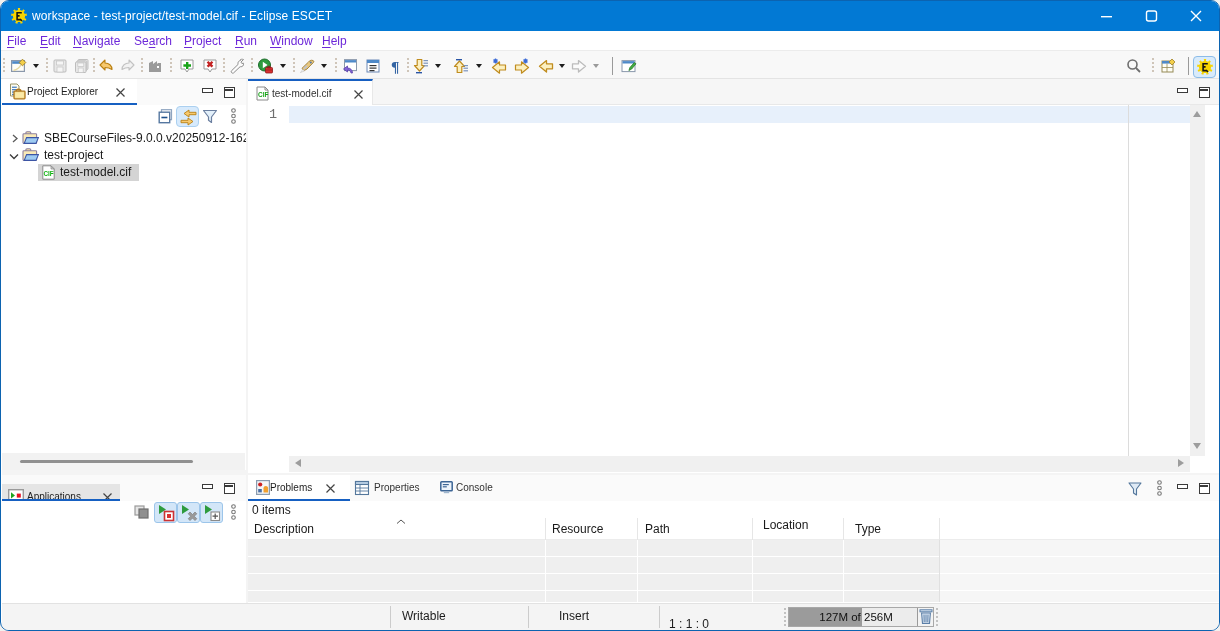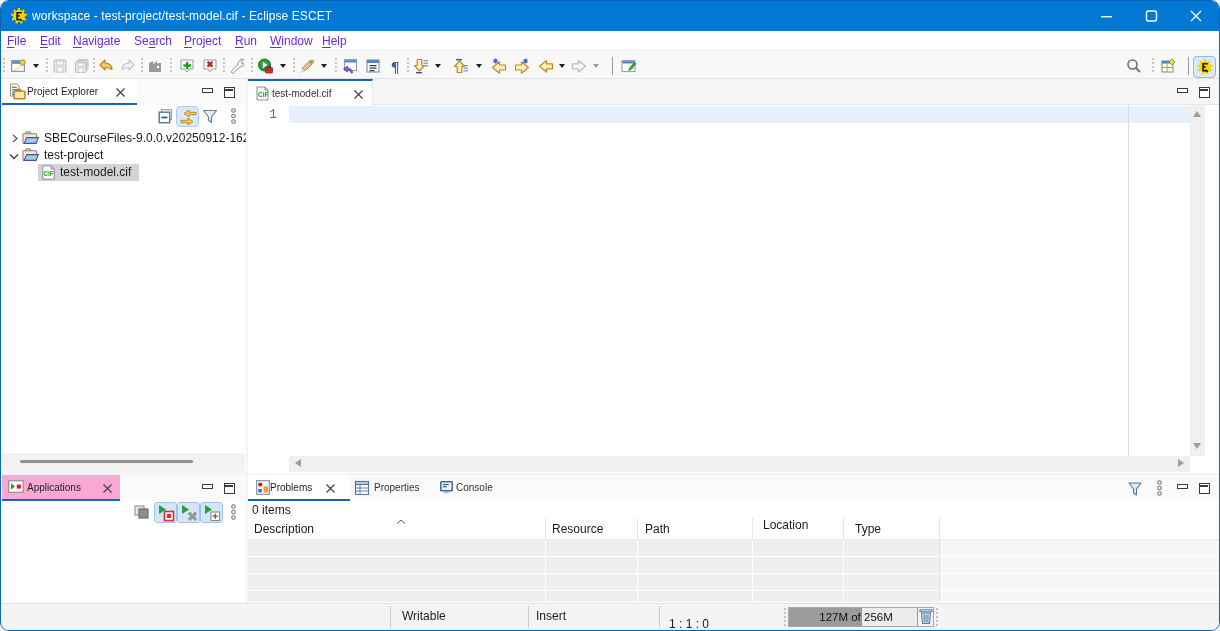--- a/index.html
+++ b/index.html
@@ -22,21 +22,21 @@
 
 #pe-strip{position:absolute;left:1px;top:78px;width:244px;height:26px;background:#fafafa}
 #pe-tab{position:absolute;left:0;top:0;width:135px;height:26px;background:#fff}
 #pe-toolbar{position:absolute;left:1px;top:104px;width:244px;height:24px;background:#fff}
 #tree{position:absolute;left:1px;top:128px;width:244px;height:324px;background:#fff;font-size:12px;color:#1a1a1a}
 .trow{position:absolute;height:17px;line-height:17px;white-space:nowrap}
 #pe-scroll{position:absolute;left:1px;top:452px;width:243px;height:17px;background:#f2f2f2}
 #pe-thumb{position:absolute;left:18px;top:7px;width:173px;height:3px;border-radius:2px;background:#8f8f8f}
 
 #ap-strip{position:absolute;left:1px;top:474px;width:244px;height:26px;background:#fafafa}
-#ap-tab{position:absolute;left:0;top:0;width:118px;height:26px;background:#f9a8d4}
+#ap-tab{position:absolute;left:0;top:9px;width:118px;height:26px;background:#e5e5e5}
 #ap-toolbar{position:absolute;left:1px;top:500px;width:244px;height:25px;background:#fff}
 #ap-content{position:absolute;left:1px;top:525px;width:244px;height:77px;background:#fff}
 .hlbtn{position:absolute;width:23px;height:21px;background:#d3e6f8;border:1px solid #9cc5ea;border-radius:3px}
 
 #vsash{position:absolute;left:245px;top:78px;width:2px;height:524px;background:#f4f4f4}
 #hsash-left{position:absolute;left:1px;top:469px;width:244px;height:5px;background:#f4f4f4}
 #hsash-right{position:absolute;left:247px;top:472px;width:972px;height:2px;background:#f4f4f4}
 
 #ed-strip{position:absolute;left:247px;top:78px;width:972px;height:26px;background:#f6f6f6;border-bottom:1px solid #e8e8e8}
 #ed-tab{position:absolute;left:0;top:0;width:125px;height:26px;background:#fff;border-top:2.5px solid #175fc1;border-right:1px solid #e8e8e8}
@@ -459,21 +459,21 @@
     <div class="colsep" style="left:389px;height:62px;background:#fff"></div>
     <div class="colsep" style="left:504px;height:62px;background:#fff"></div>
     <div class="colsep" style="left:595px;height:62px;background:#fff"></div>
     <div class="colsep" style="left:691px;height:62px;background:#e0e0e0"></div>
   </div>
 
   <div id="statusbar">
     <div class="ssep" style="left:388px"></div>
     <span class="abs" style="left:400px;top:5px">Writable</span>
     <div class="ssep" style="left:526px"></div>
-    <span class="abs" style="left:534px;top:5px">Insert</span>
+    <span class="abs" style="left:557px;top:5px">Insert</span>
     <div class="ssep" style="left:657px"></div>
     <span class="abs" style="left:667px;top:13px">1 : 1 : 0</span>
     <div class="grip" style="left:782px;top:4px"></div>
     <div id="heap">
         <div id="heapfill"></div>
         <div id="heaptrash"></div>
         <div id="heapsep"></div>
         <div id="heaptxt">127M of 256M</div>
       </div>
     <svg class="abs" style="left:917px;top:4px" width="14" height="17" viewBox="0 0 14 17">

